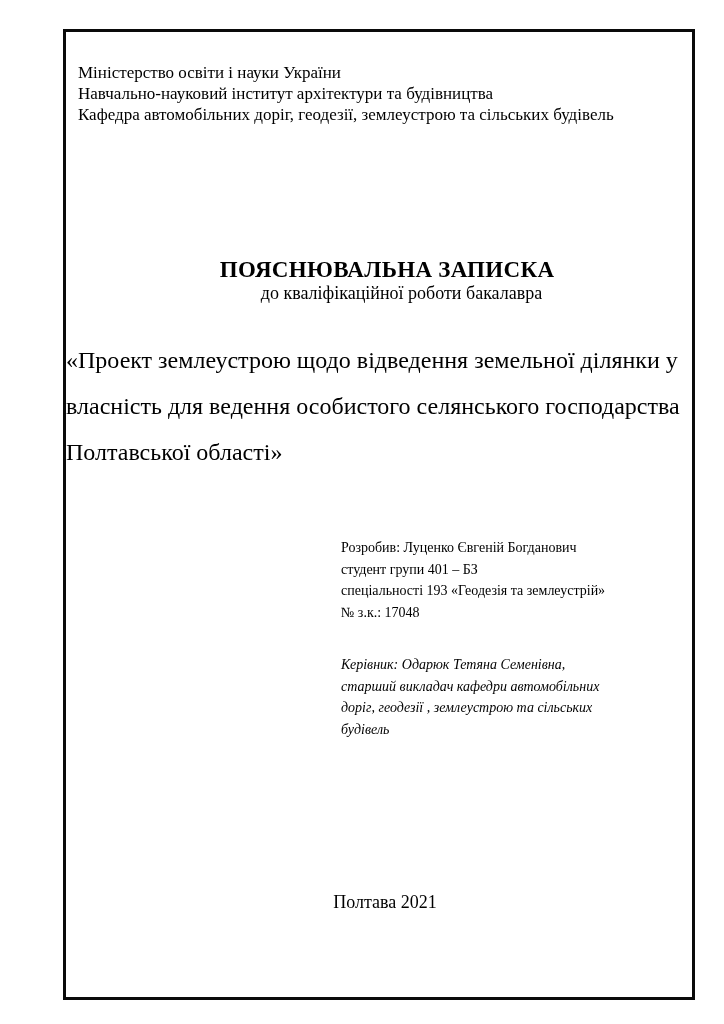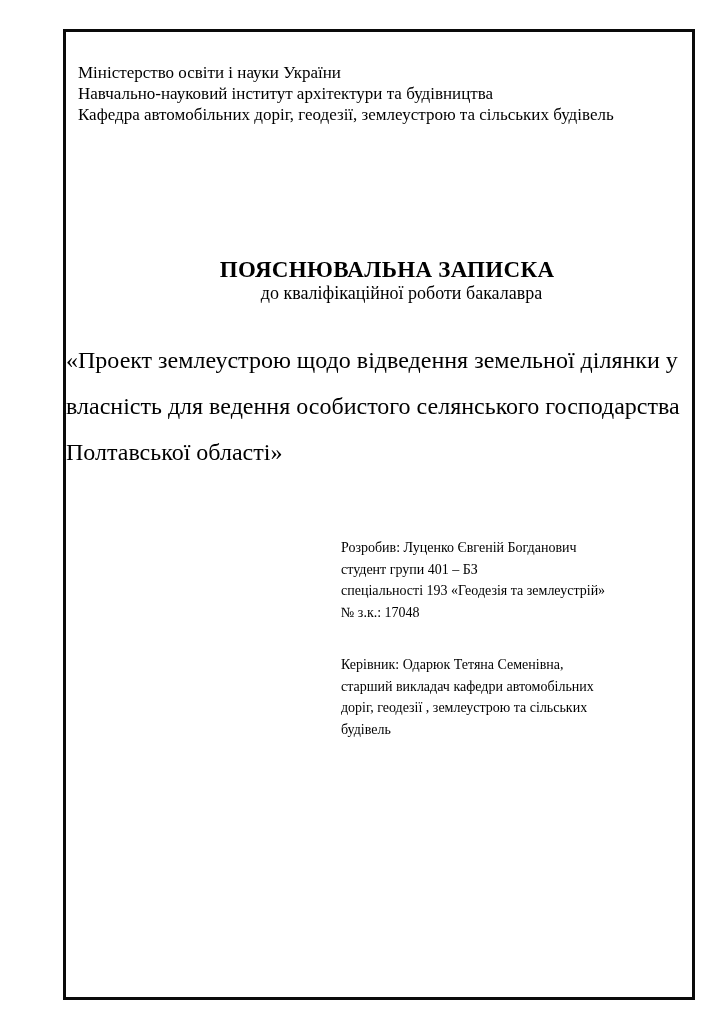--- a/index.html
+++ b/index.html
@@ -65,21 +65,21 @@
   }
   .right-col {
     position: absolute;
     left: 275px;
     top: 505px;
     width: 332px;
     font-size: 14px;
     line-height: 21.5px;
   }
   .credit-block { margin: 0; }
-  .supervisor-block { margin-top: 31px; }
+  .supervisor-block { margin-top: 31px; font-style: italic; }
   .reviewer-block { margin-top: 27px; }
   .reviewer-row {
     display: flex;
     align-items: flex-end;
   }
   .sig-fill {
     display: inline-block;
     flex: 1;
     margin-left: 6px;
     height: 17px;
@@ -133,14 +133,15 @@
     <div class="credit-block supervisor-block">
       <div>Керівник: Одарюк Тетяна Семенівна,</div>
       <div>старший викладач кафедри автомобільних</div>
       <div>доріг, геодезії , землеустрою та сільських</div>
       <div>будівель</div>
     </div>
 
 
   </div>
 
+  <div class="footer">Полтава 2021</div>
 
 </div>
 
 </body></html>

